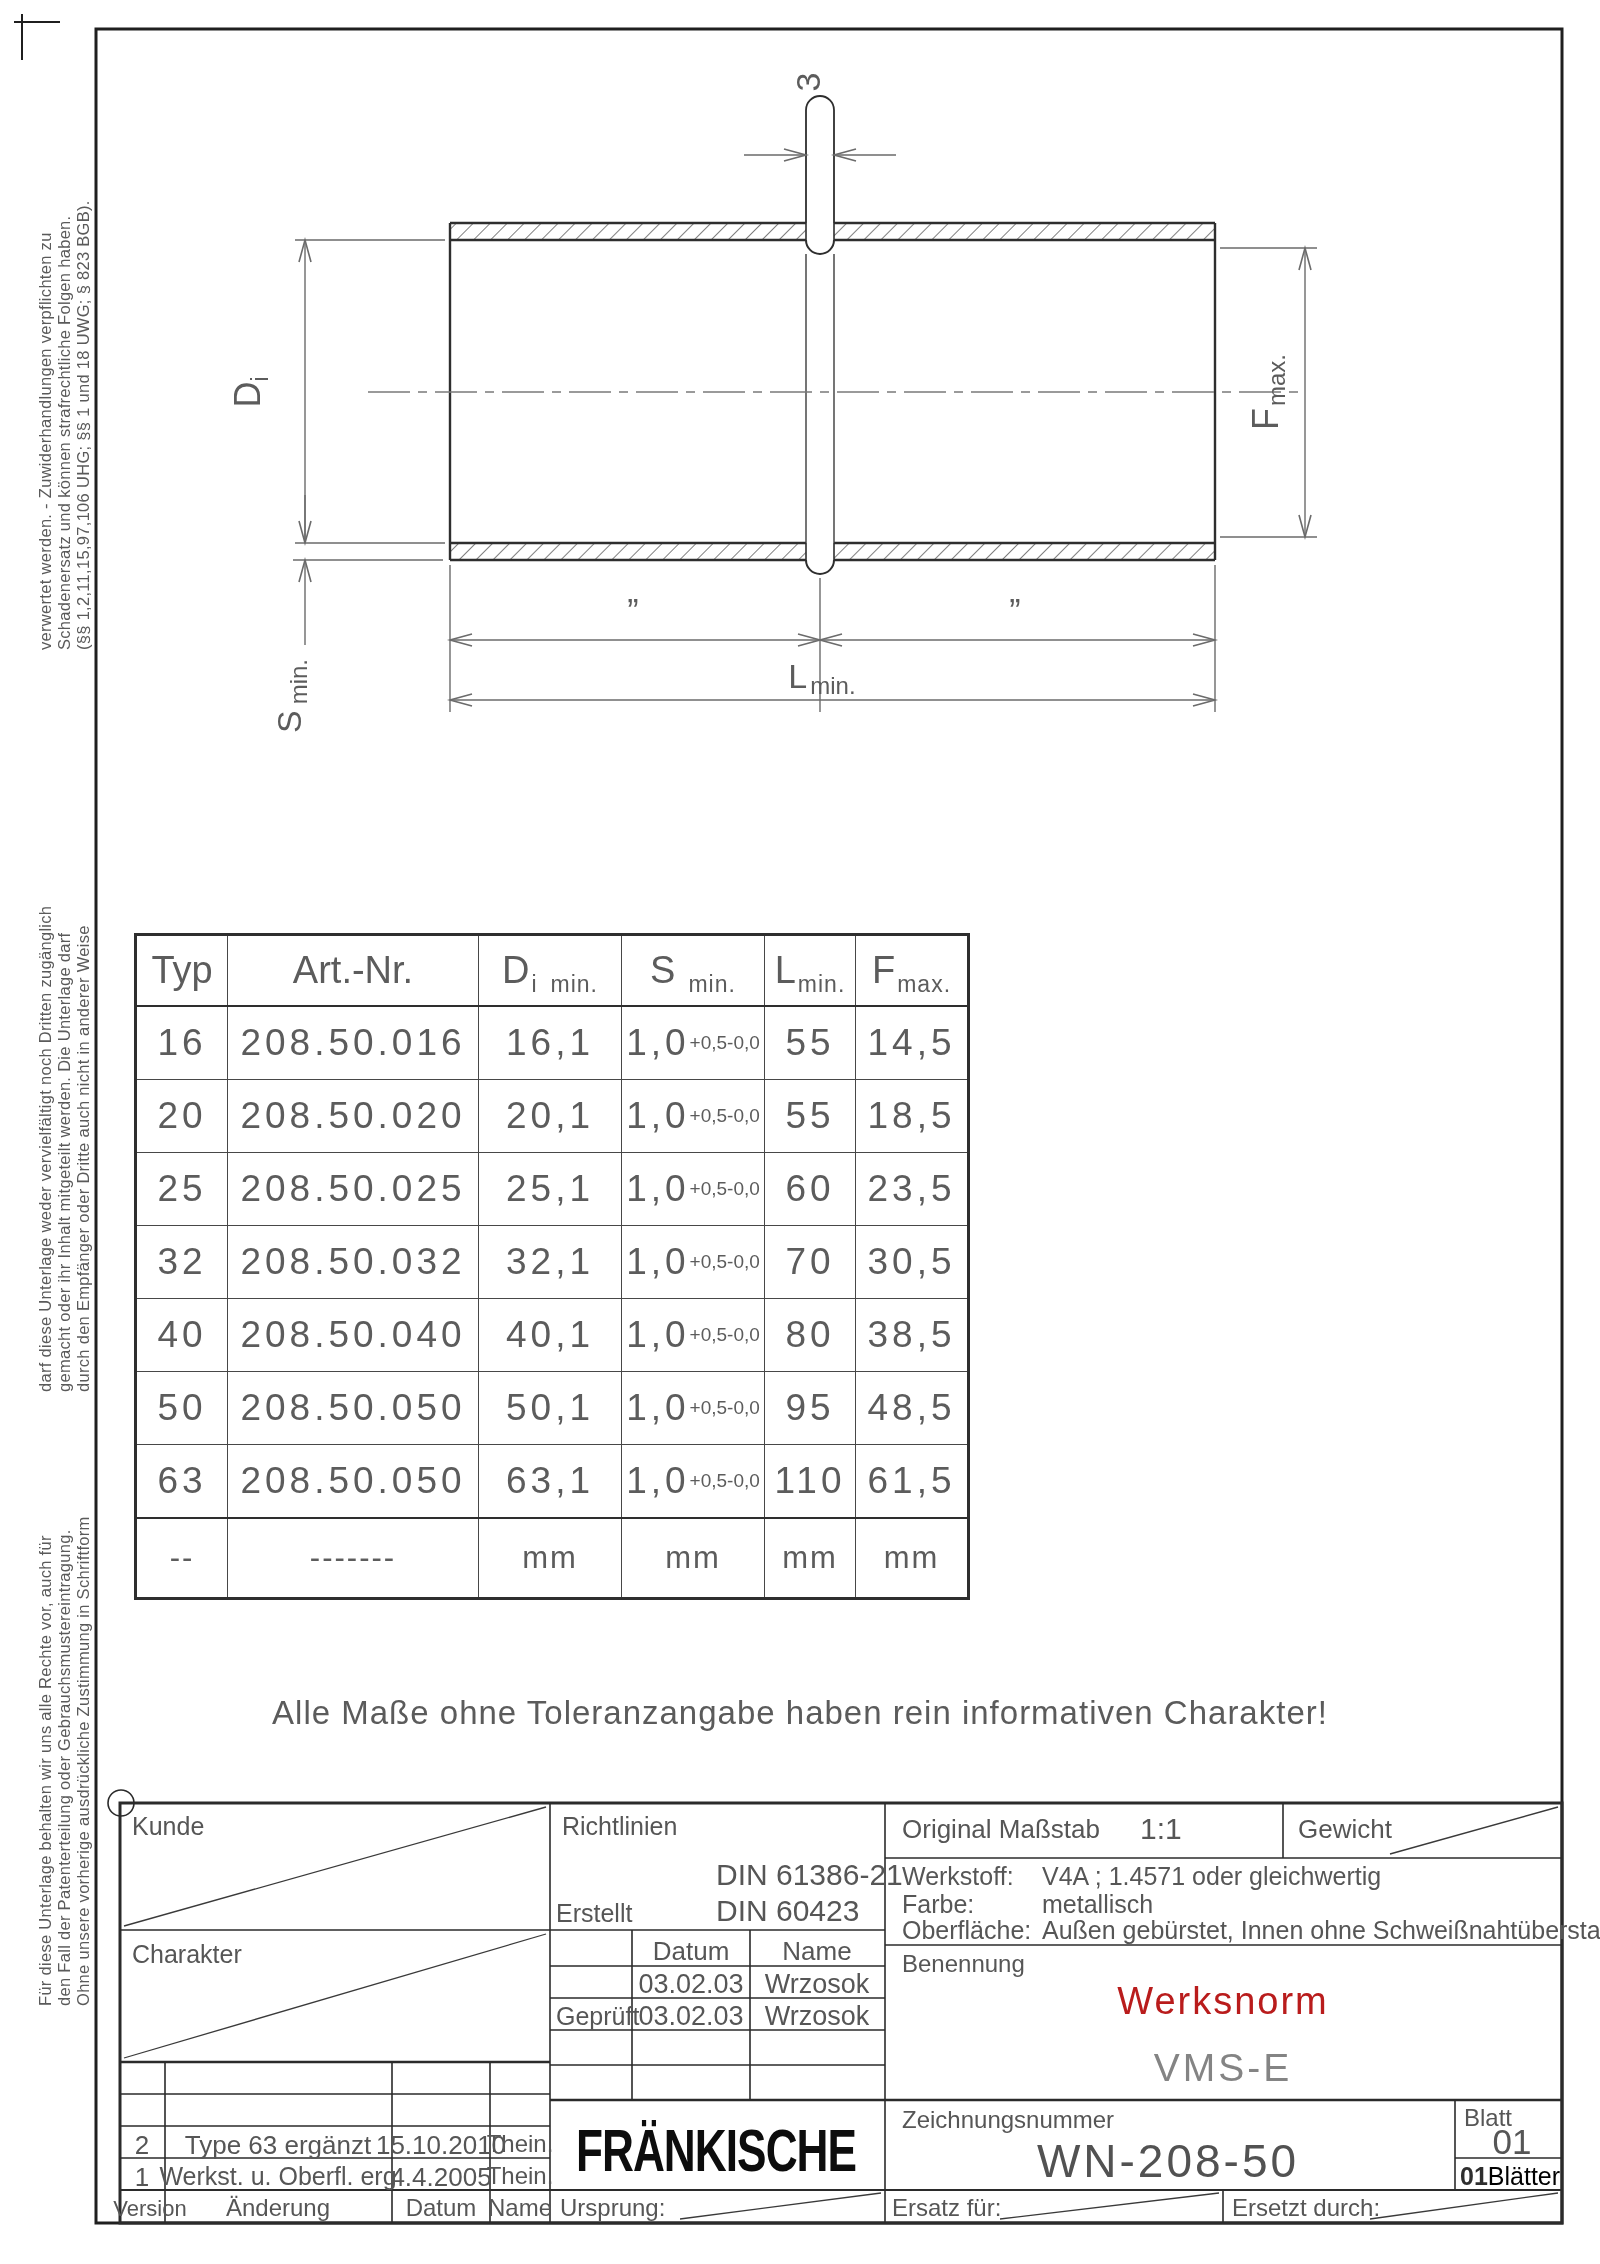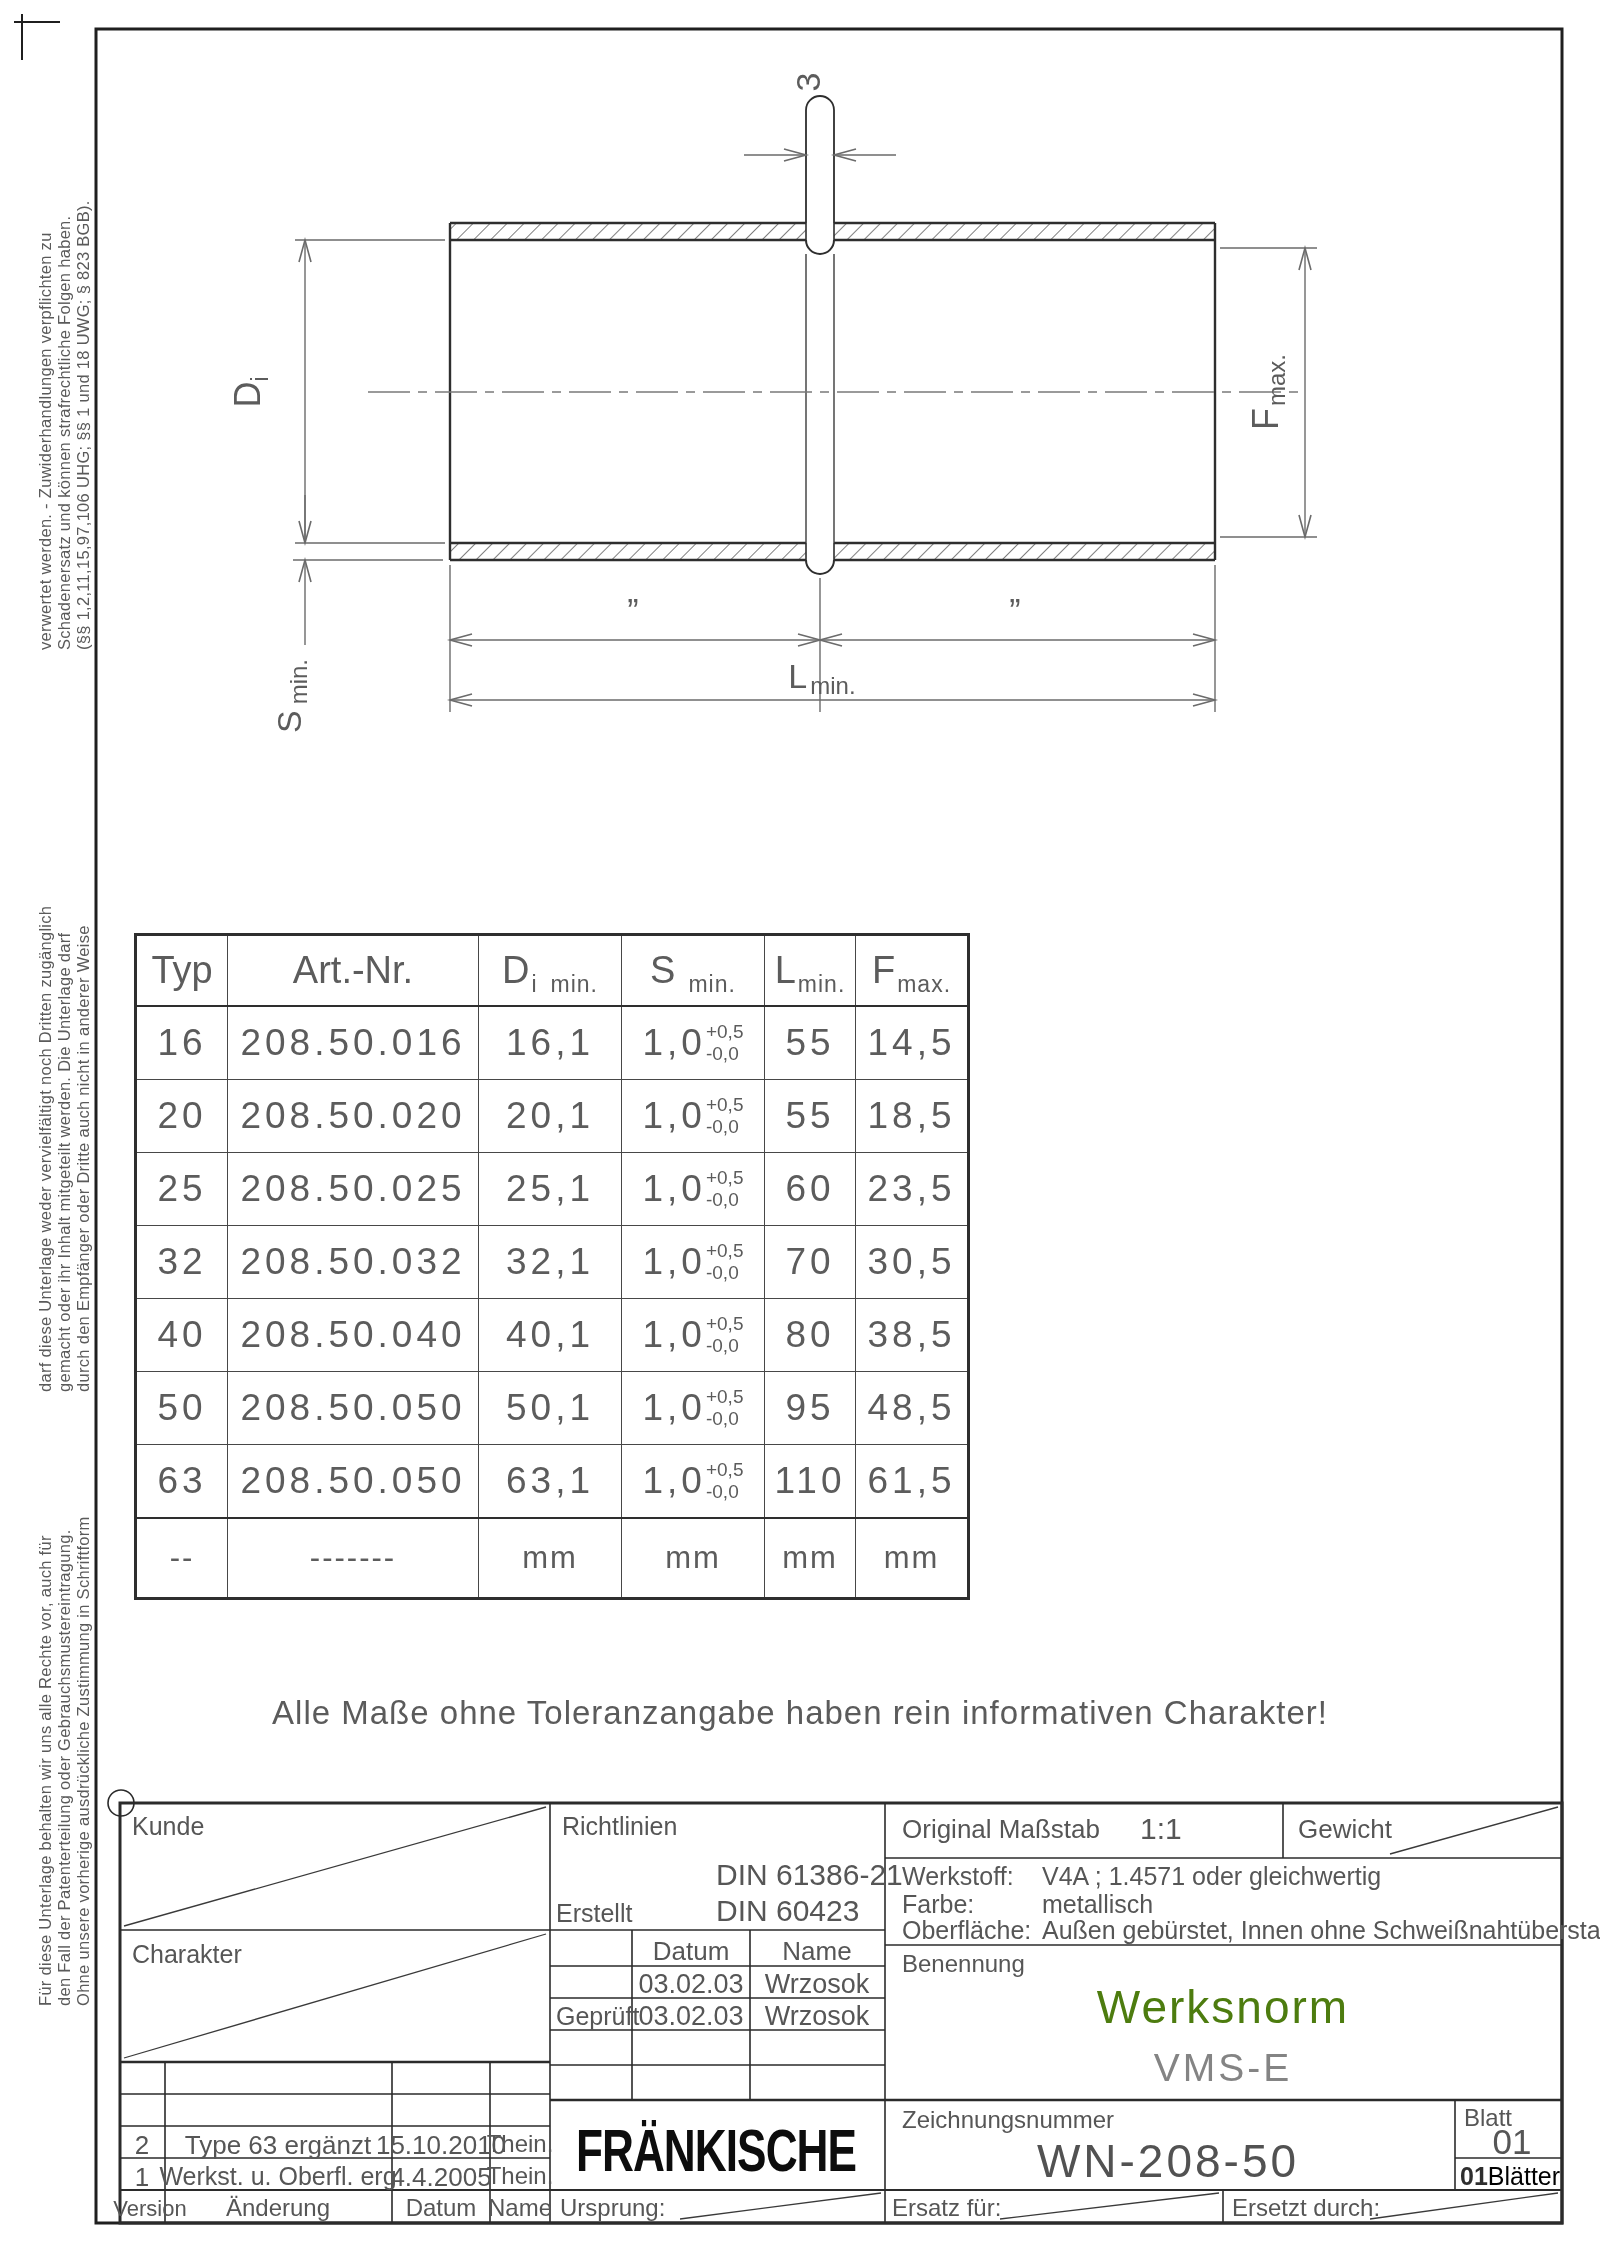--- a/index.html
+++ b/index.html
@@ -24,22 +24,22 @@
     font-weight:400;padding:0;overflow:hidden;
   }
   #spec-table thead th{height:69px;font-size:38px;border-bottom:2.5px solid #2e2e2e;}
   #spec-table tbody td{height:72px;font-size:37px;letter-spacing:4px;}
   #spec-table tr.units td{height:78px;font-size:31px;letter-spacing:2px;border-top:2.5px solid #2e2e2e;}
   .h-sub{font-size:23px;position:relative;top:9px;margin-left:2px;letter-spacing:1px;}
   .gap{margin-left:13px;}
   .art{letter-spacing:6px;font-size:35px;}
   .dash{letter-spacing:9px;}
   .sval{display:flex;align-items:center;justify-content:center;}
-  .tol{display:inline-flex;flex-direction:column;font-size:19px;line-height:1.15;
-       margin-left:0;text-align:left;letter-spacing:0;}
+  .tol{display:inline-flex;flex-direction:row;font-size:19px;line-height:1.15;
+       margin-left:0;text-align:right;letter-spacing:0;}
   
   #note{
     position:absolute;left:240px;top:1694px;width:1120px;text-align:center;
     color:#5b5b5b;font-size:33px;letter-spacing:1px;
   }
   .big-title{position:absolute;white-space:nowrap;}
   svg text{font-family:"Liberation Sans",sans-serif;fill:#5c5c5c;}
 </style>
 </head>
 <body>
@@ -336,21 +336,21 @@
 <div class="lbl ctr" style="left:817px;top:1936px;font-size:26px;">Name</div>
 
 <div class="lbl" style="left:556px;top:1899px;font-size:25px;">Erstellt</div>
 <div class="lbl ctr" style="left:691px;top:1969px;font-size:27px;">03.02.03</div>
 <div class="lbl ctr" style="left:817px;top:1969px;font-size:27px;">Wrzosok</div>
 <div class="lbl" style="left:556px;top:2002px;font-size:25px;">Geprüft</div>
 <div class="lbl ctr" style="left:691px;top:2001px;font-size:27px;">03.02.03</div>
 <div class="lbl ctr" style="left:817px;top:2001px;font-size:27px;">Wrzosok</div>
 
 <div class="lbl" style="left:902px;top:1950px;font-size:24px;">Benennung</div>
-<div class="big-title ctr" style="left:1223px;top:1980px;font-size:46px;color:#4d7c0f;font-weight:500;letter-spacing:2px;">Werksnorm</div>
+<div class="big-title ctr" style="left:1223px;top:1980px;font-size:38px;color:#b91c1c;font-weight:500;letter-spacing:2px;">Werksnorm</div>
 <div class="big-title ctr" style="left:1223px;top:2046px;font-size:39px;color:#848484;letter-spacing:3px;">VMS-E</div>
 
 <div class="big-title" style="left:716px;top:2116px;transform:translateX(-50%) scaleY(1.25) scaleX(.94);transform-origin:center top;font-size:47px;font-weight:800;color:#0d0d0d;letter-spacing:-1px;">FRÄNKISCHE</div>
 
 <div class="lbl" style="left:902px;top:2106px;font-size:24px;">Zeichnungsnummer</div>
 <div class="big-title ctr" style="left:1168px;top:2134px;font-size:46px;color:#525252;letter-spacing:3px;">WN-208-50</div>
 
 <div class="lbl" style="left:1464px;top:2104px;font-size:24px;">Blatt</div>
 <div class="lbl ctr" style="left:1512px;top:2122px;font-size:35px;">01</div>
 <div class="lbl" style="left:1460px;top:2162px;font-size:25px;">

